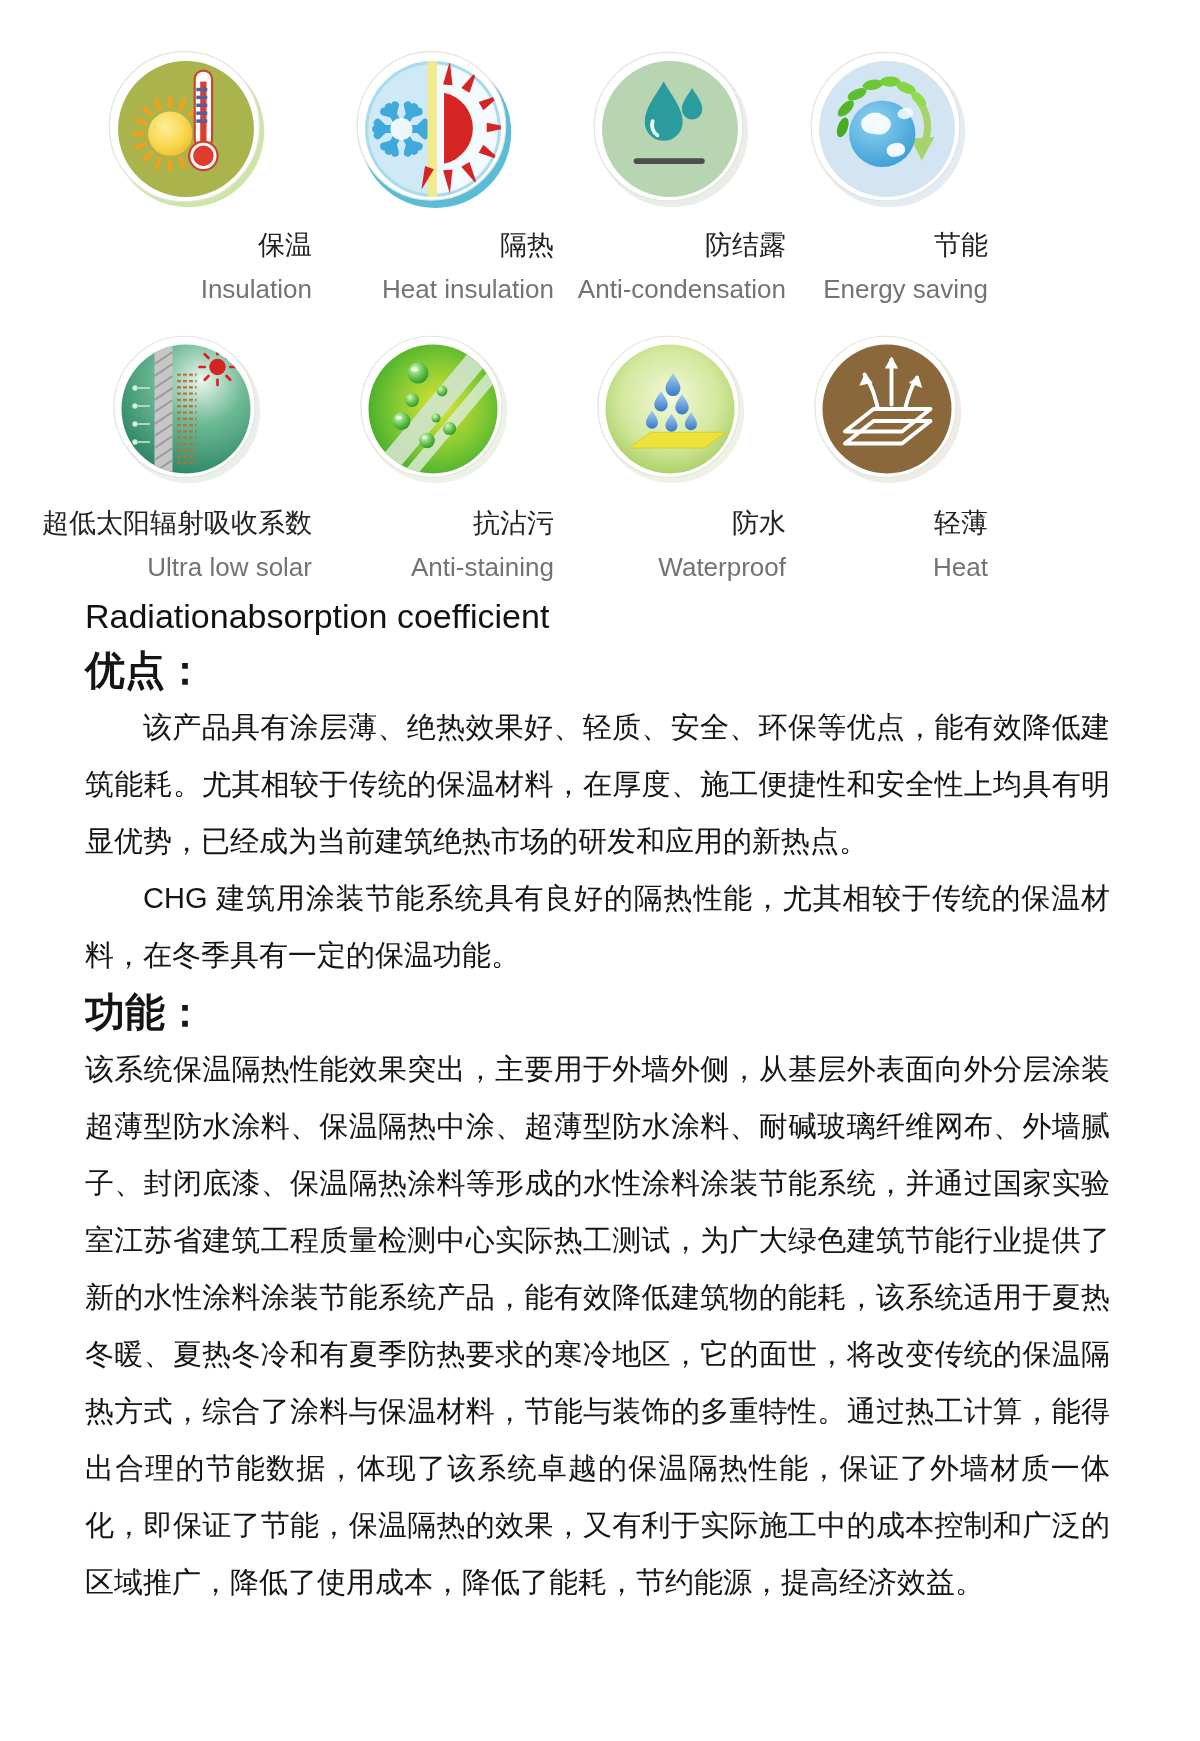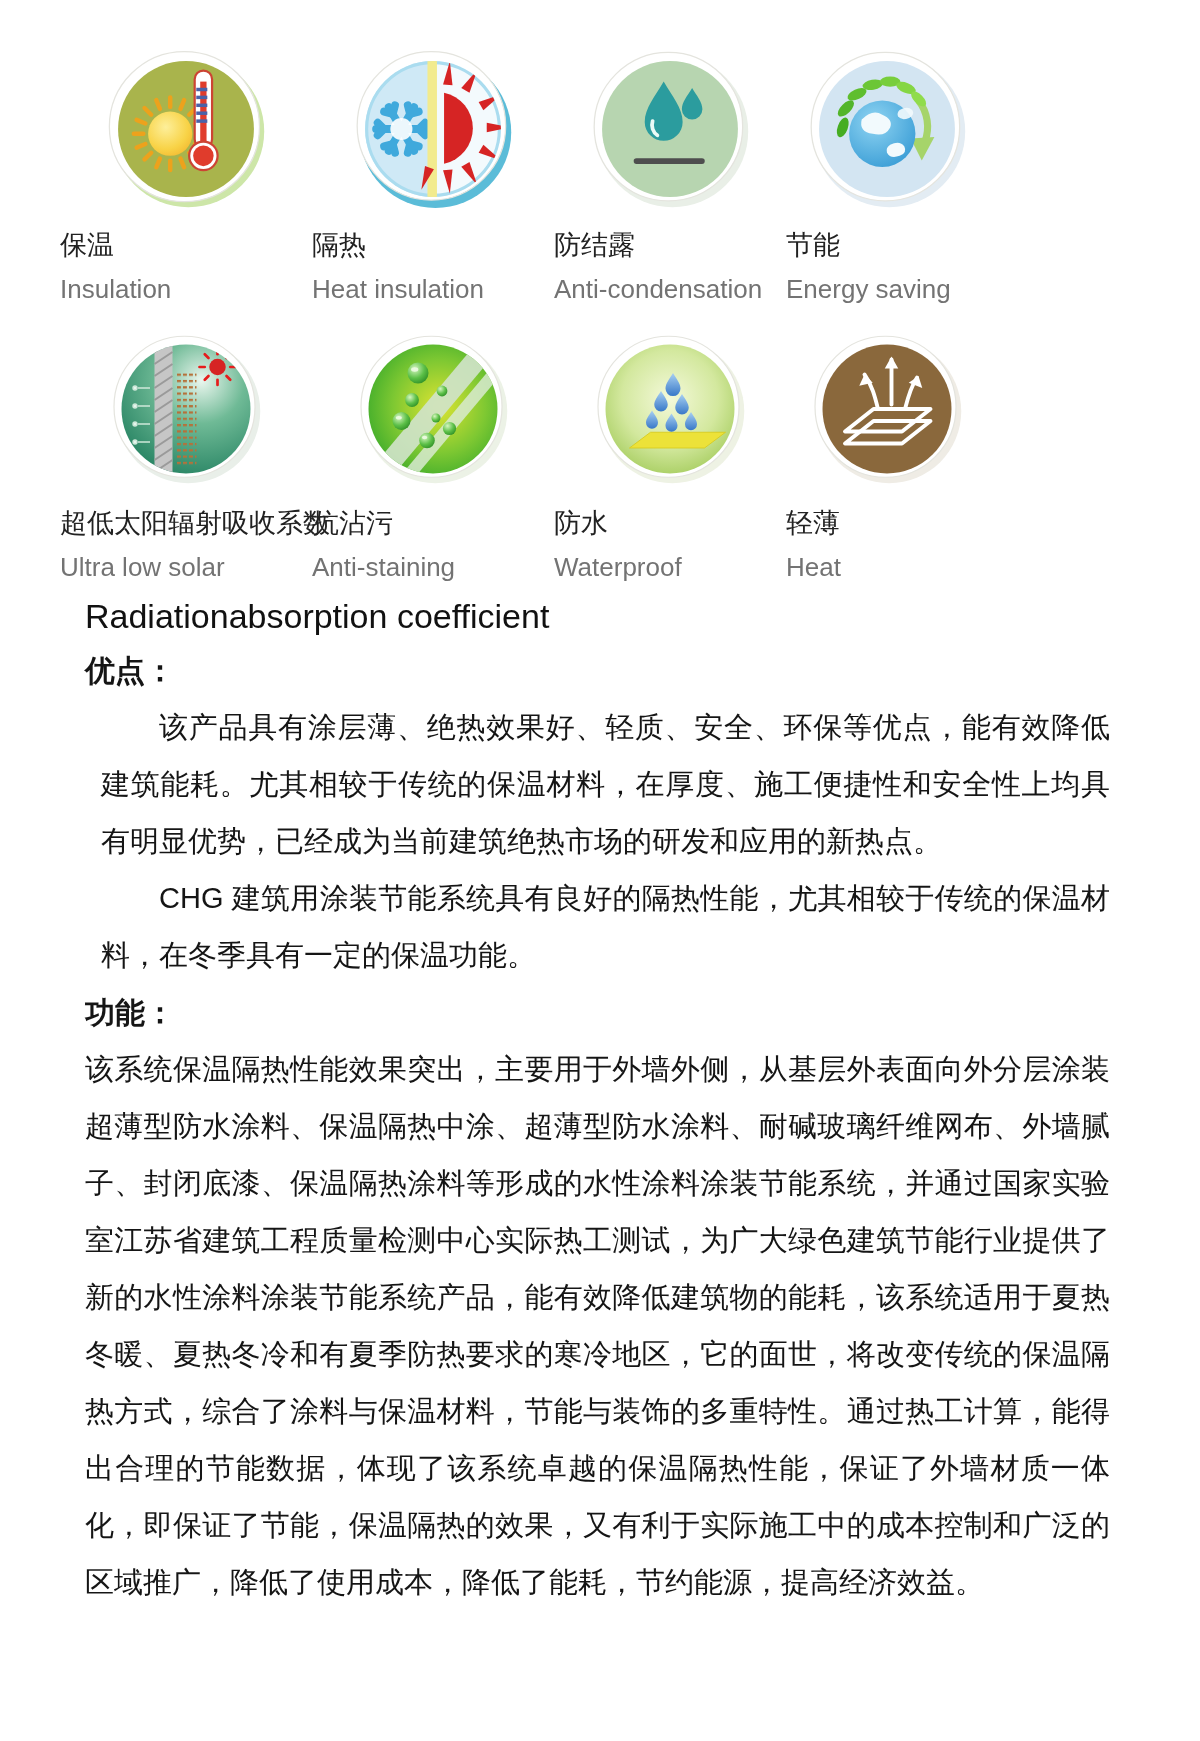--- a/index.html
+++ b/index.html
@@ -12,21 +12,21 @@
     font-family:"Liberation Sans","DejaVu Sans",sans-serif;
     color:#1c1c1c;
   }
   
   .features{
     margin:0 0 0 60px;
     width:928px;
     display:grid;
     grid-template-columns:252px 242px 232px 202px;
   }
-  .feature{display:flex;flex-direction:column;align-items:flex-start;}
+  .feature{display:flex;flex-direction:column;align-items:flex-end;}
   .feature .icon-wrap{height:210px;display:flex;justify-content:center;width:100%;}
   .feature.row1 .icon-wrap svg{margin-top:50px;width:158px;height:158px;}
   .feature.row2 .icon-wrap{height:182px;}
   .feature.row2 .icon-wrap svg{margin-top:28px;width:150px;height:150px;}
   .zh-label{
     margin-top:16px;
     font-size:27px;
     line-height:38px;
     white-space:nowrap;
     color:#222;
@@ -47,26 +47,26 @@
   
   .text-body{
     margin:6px 90px 0 85px;
     font-size:29px;
     line-height:57px;
     text-align:justify;
     color:#151515;
   }
   .text-body .heading{
     font-weight:bold;
-    font-size:30px;
+    font-size:40px;
     margin:0;
     text-align:left;
   }
   .text-body p{margin:0;}
-  .text-body p.indent{text-indent:2em;margin-left:16px;}
+  .text-body p.indent{text-indent:2em;}
 </style>
 </head>
 <body>
 
 <div class="page">
 
   <div class="features">
 
     <div class="feature row1">
       <div class="icon-wrap">

